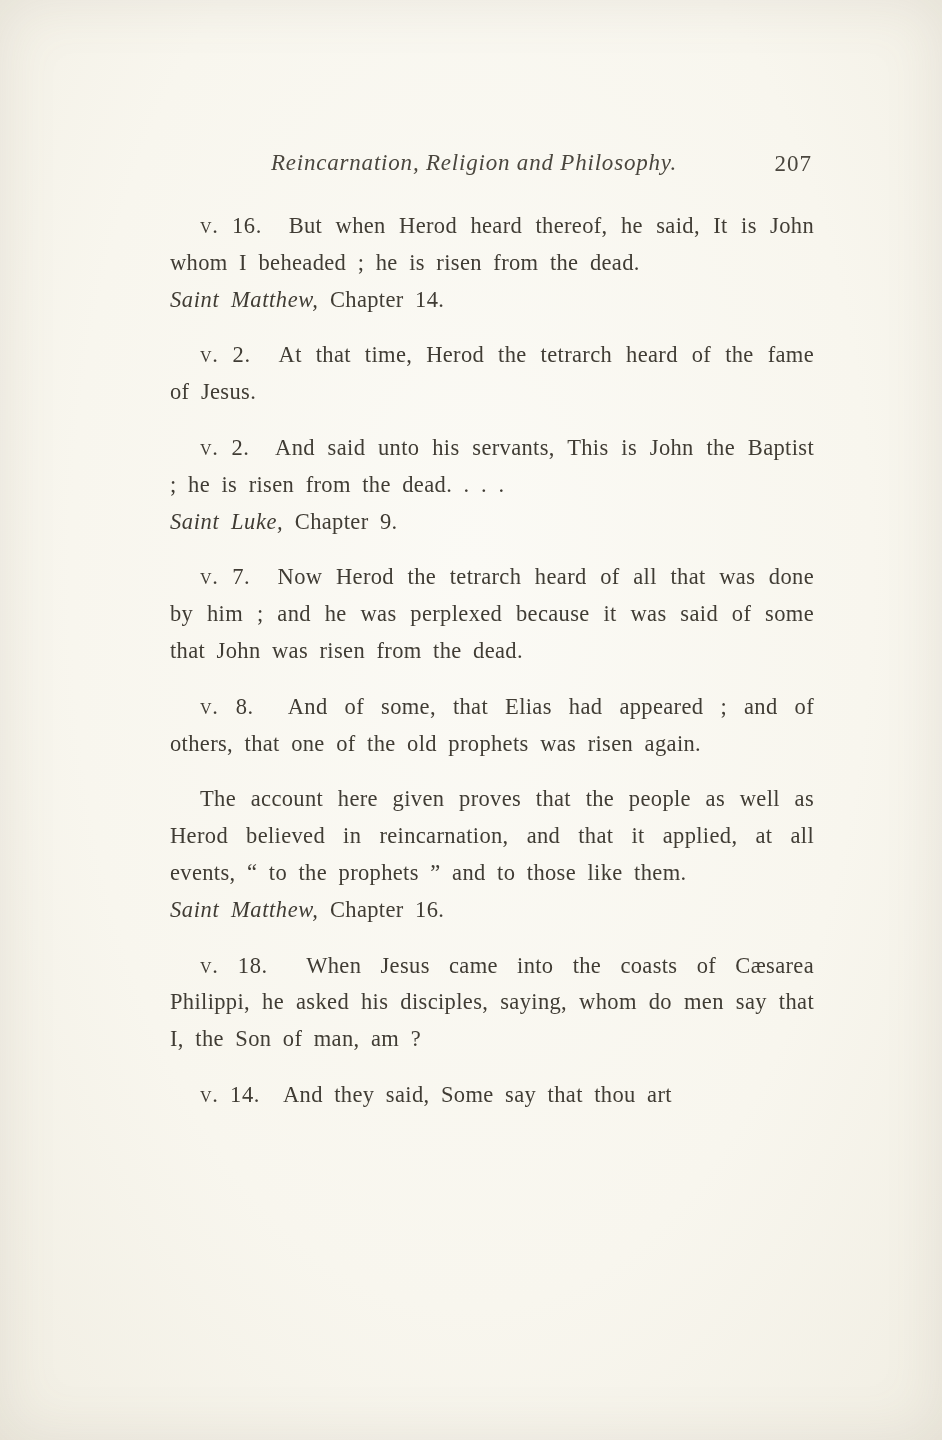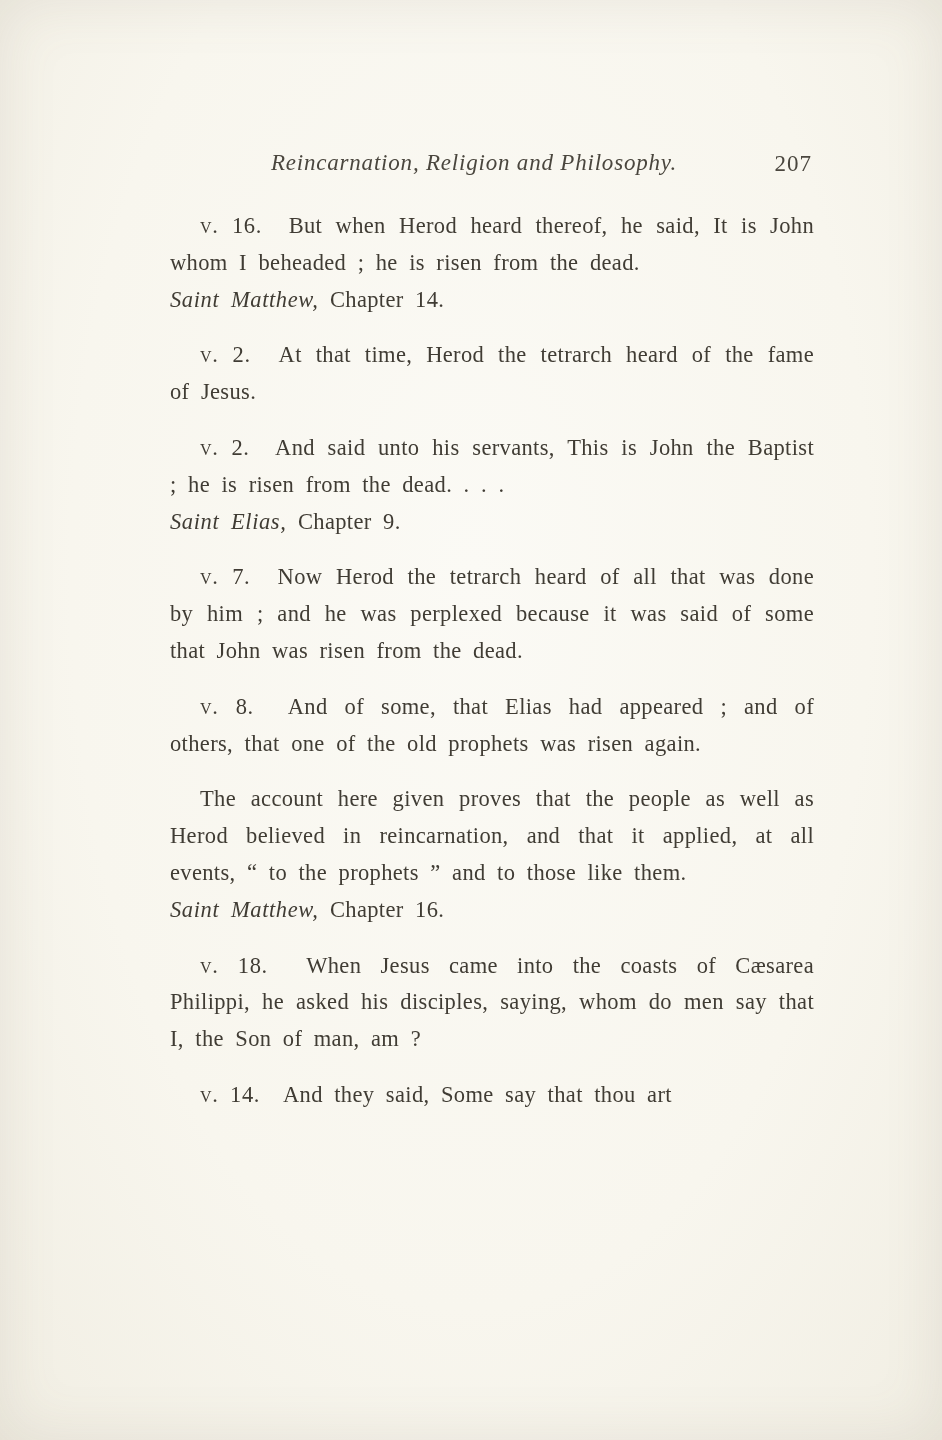--- a/index.html
+++ b/index.html
@@ -89,21 +89,21 @@
     <section class="body-text">
 
       <p class="verse"><span class="verse-label">v. 16.</span>&nbsp;&nbsp;<span class="verse-text">But when Herod heard thereof, he said, It is John whom I beheaded ; he is risen from the dead.</span></p>
 
       <p class="chapter"><span class="book-name">Saint Matthew,</span>&nbsp;<span class="chapter-label">Chapter 14.</span></p>
 
       <p class="verse"><span class="verse-label">v. 2.</span>&nbsp;&nbsp;<span class="verse-text">At that time, Herod the tetrarch heard of the fame of Jesus.</span></p>
 
       <p class="verse"><span class="verse-label">v. 2.</span>&nbsp;&nbsp;<span class="verse-text">And said unto his servants, This is John the Baptist ; he is risen from the dead. . . .</span></p>
 
-      <p class="chapter"><span class="book-name">Saint Elias,</span>&nbsp;<span class="chapter-label">Chapter 9.</span></p>
+      <p class="chapter"><span class="book-name">Saint Luke,</span>&nbsp;<span class="chapter-label">Chapter 9.</span></p>
 
       <p class="verse"><span class="verse-label">v. 7.</span>&nbsp;&nbsp;<span class="verse-text">Now Herod the tetrarch heard of all that was done by him ; and he was perplexed because it was said of some that John was risen from the dead.</span></p>
 
       <p class="verse"><span class="verse-label">v. 8.</span>&nbsp;&nbsp;<span class="verse-text">And of some, that Elias had appeared ; and of others, that one of the old prophets was risen again.</span></p>
 
 
       <p class="plain"><span class="paragraph-text">The account here given proves that the people as well as Herod believed in reincarnation, and that it applied, at all events, “ to the prophets ” and to those like them.</span></p>
 
       <p class="chapter"><span class="book-name">Saint Matthew,</span>&nbsp;<span class="chapter-label">Chapter 16.</span></p>
 

